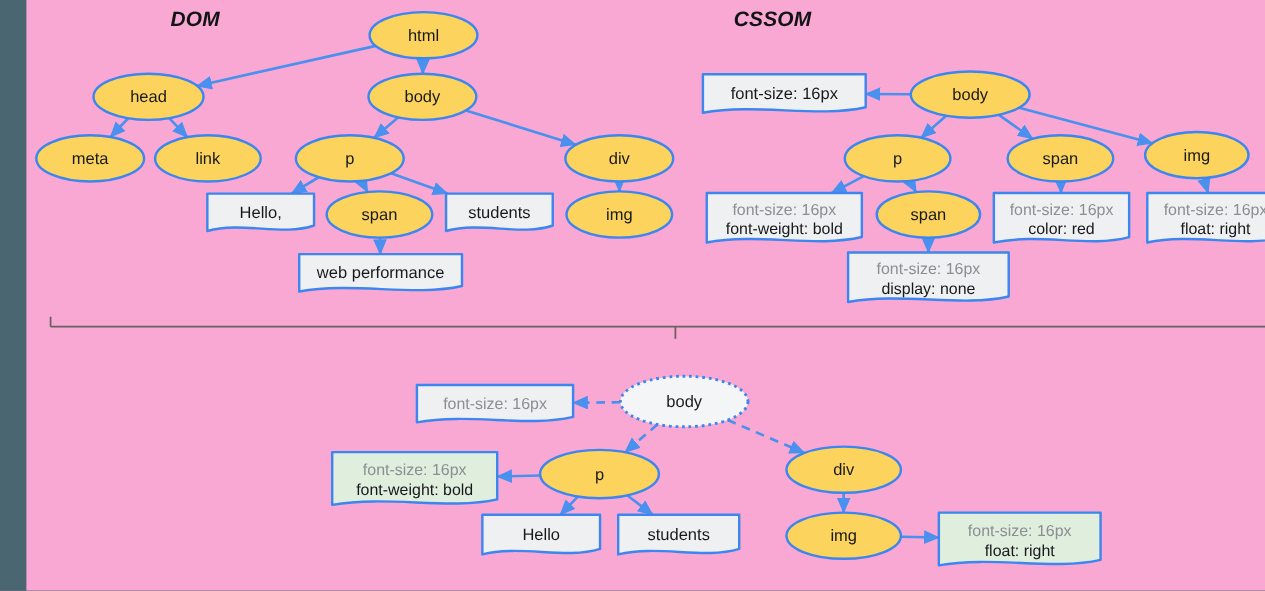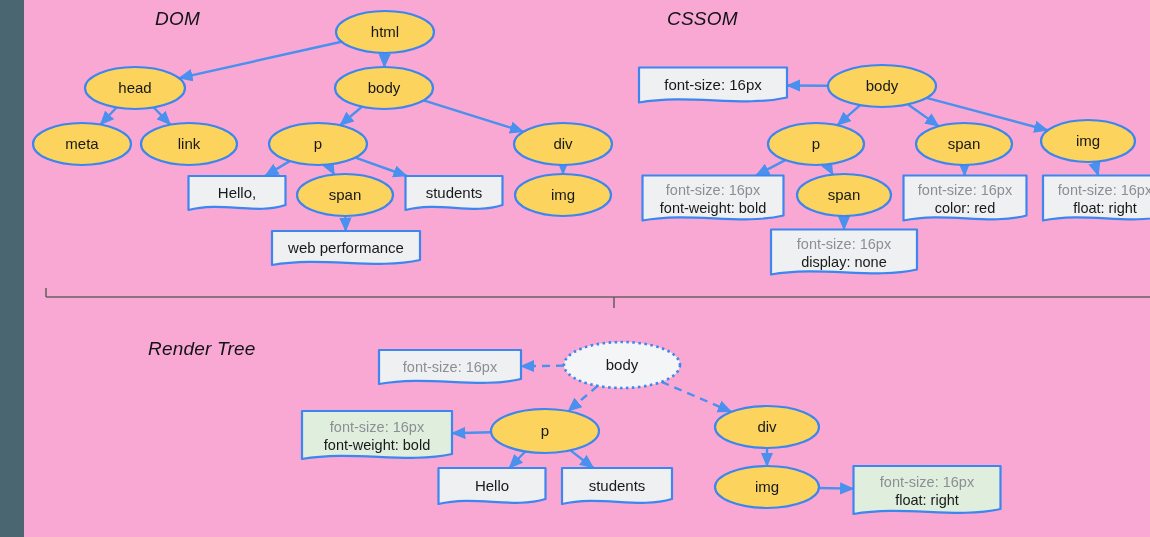--- a/index.html
+++ b/index.html
@@ -19,21 +19,21 @@
   svg.layer {
     position: absolute;
     left: 0;
     top: 0;
     width: 1150px;
     height: 537px;
   }
   .section-title {
     position: absolute;
     font-family: "Liberation Sans", sans-serif;
-    font-weight: normal;
+    font-weight: bold;
     font-style: italic;
     font-size: 19px;
     color: #111315;
     letter-spacing: 0.2px;
     white-space: nowrap;
   }
   .node-label {
     font-family: "Liberation Sans", sans-serif;
     font-size: 15px;
     fill: #17191b;
@@ -235,15 +235,14 @@
     <g id="divider-layer">
         <line x1="22" y1="297" x2="1136" y2="297" stroke="#6a625f" stroke-width="1.6"></line>
         <line x1="22" y1="288" x2="22" y2="297" stroke="#6a625f" stroke-width="1.6"></line>
         <line x1="1136" y1="288" x2="1136" y2="297" stroke="#6a625f" stroke-width="1.6"></line>
         <line x1="590" y1="297" x2="590" y2="308" stroke="#6a625f" stroke-width="1.6"></line>
       </g>
   </svg>
 
   <div class="section-title" style="left:131px; top:8px;">DOM</div>
   <div class="section-title" style="left:643px; top:8px;text-align:center;">CSSOM</div>
-  <div class="section-title" style="left:124px; top:338px;">Render Tree</div>
 
 </div>
 
 </body></html>

